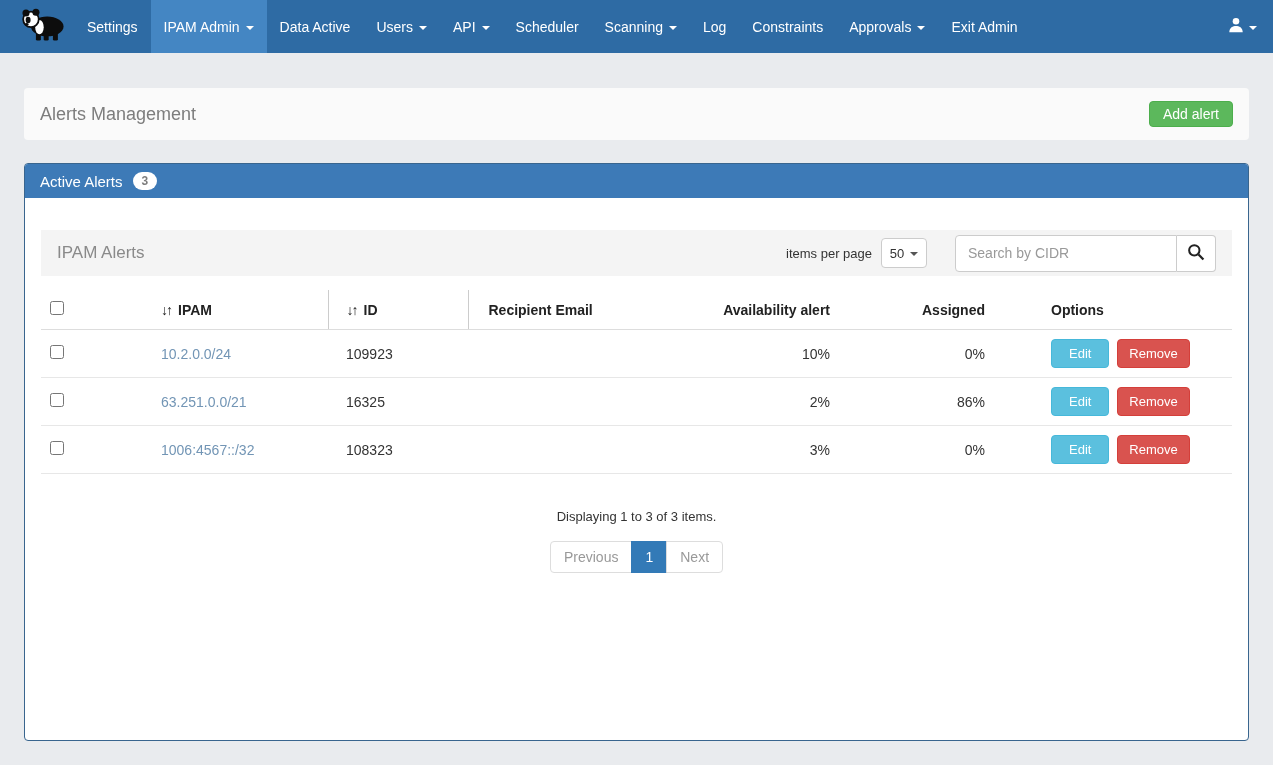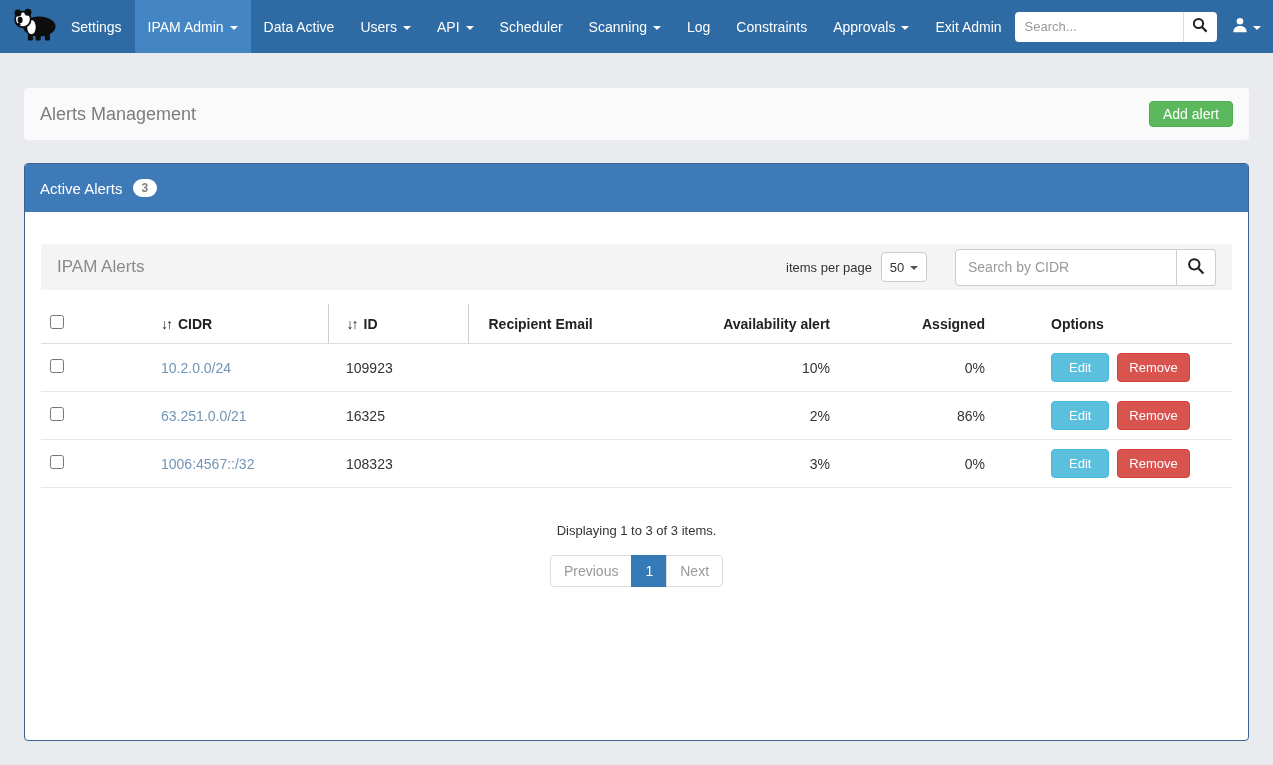--- a/index.html
+++ b/index.html
@@ -43,21 +43,21 @@
   .add-btn {
     background:#5cb85c; border:1px solid #4cae4c; color:#fff; border-radius:4px;
     font-size:14px; padding:4px 13px; cursor:pointer; font-family:"Liberation Sans",sans-serif;
   }
   
   .alert-panel {
     margin-top:23px; background:#fff; border:1px solid #39658e; border-radius:4px;
     height:578px; overflow:hidden;
   }
   .panel-heading {
-    background:#3d7ab7; color:#fff; height:48px; display:flex; align-items:center;
+    background:#3d7ab7; color:#fff; height:34px; display:flex; align-items:center;
     padding:0 15px; font-size:15px; gap:10px;
   }
   .badge {
     background:#fff; color:#7d7d7d; border-radius:10px; font-size:12px;
     padding:3px 9px; font-weight:bold; line-height:1;
   }
   .panel-body { padding:16px; }
   .toolbar {
     margin-top:16px; background:#f4f4f4; height:46px; display:flex; align-items:center; padding:0 16px;
   }
@@ -176,31 +176,20 @@
     </a>
   <a class="nav-item">
       <span>Approvals</span>
       <span class="caret"></span>
     </a>
   <a class="nav-item">
       <span>Exit Admin</span>
     </a>
 
   <div class="nav-right">
-    <div class="nav-search">
-      <input type="text" placeholder="Search..." style="">
-      <button class="nav-search-btn">
-        <span>
-          <svg width="16" height="16" viewBox="0 0 16 16">
-              <circle cx="6.5" cy="6.5" r="4.6" fill="none" stroke="#222" stroke-width="2"></circle>
-              <line x1="10.2" y1="10.2" x2="14.6" y2="14.6" stroke="#222" stroke-width="2.2"></line>
-            </svg>
-        </span>
-      </button>
-    </div>
     <div class="user-menu">
       <span>
         <svg width="16" height="16" viewBox="0 0 16 16">
             <circle cx="8" cy="4.3" r="3.3" fill="#fff"></circle>
             <path d="M1.3 15.2 C1.3 10.4 5 8.9 8 8.9 C11 8.9 14.7 10.4 14.7 15.2 Z" fill="#fff"></path>
           </svg>
       </span>
       <span class="caret"></span>
     </div>
   </div>
@@ -239,21 +228,21 @@
               </span>
             </button>
           </div>
         </div>
       </div>
 
       <table class="alerts">
         <thead>
           <tr>
             <th class="col-chk"><input type="checkbox" style=""></th>
-            <th class="col-cidr sep"><span class="sort-icon">↓↑</span><span>CIDR</span></th>
+            <th class="col-cidr sep"><span class="sort-icon">↓↑</span><span>IPAM</span></th>
             <th class="col-id sep"><span class="sort-icon">↓↑</span><span>ID</span></th>
             <th class="col-mail">Recipient Email</th>
             <th class="col-avail">Availability alert</th>
             <th class="col-asgn">Assigned</th>
             <th class="col-opt">Options</th>
           </tr>
         </thead>
         <tbody>
           <tr>
             <td><input type="checkbox" style=""></td>

